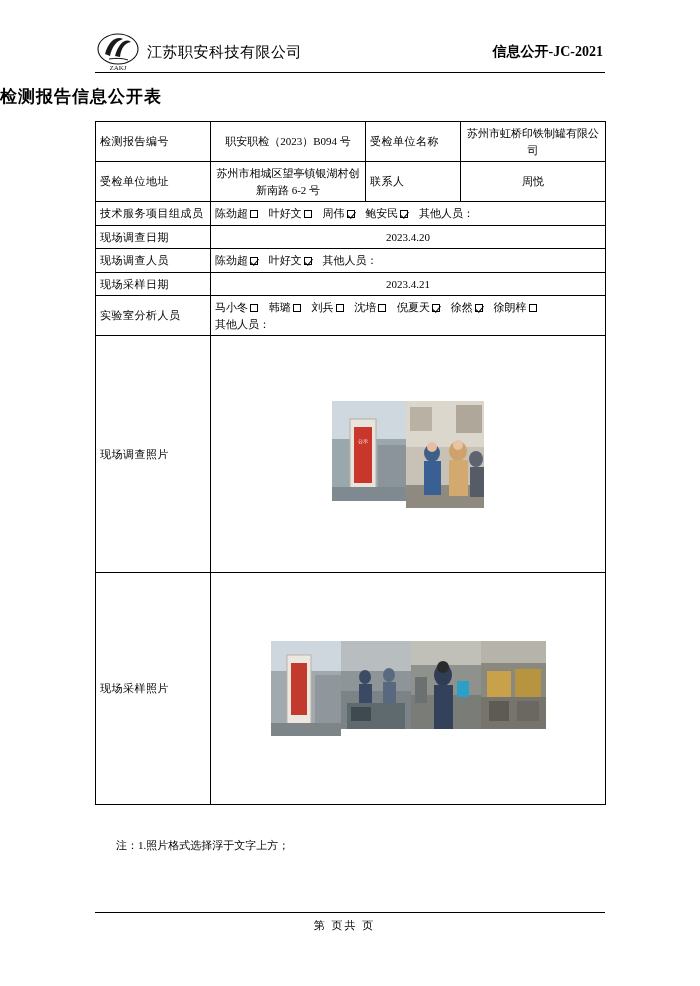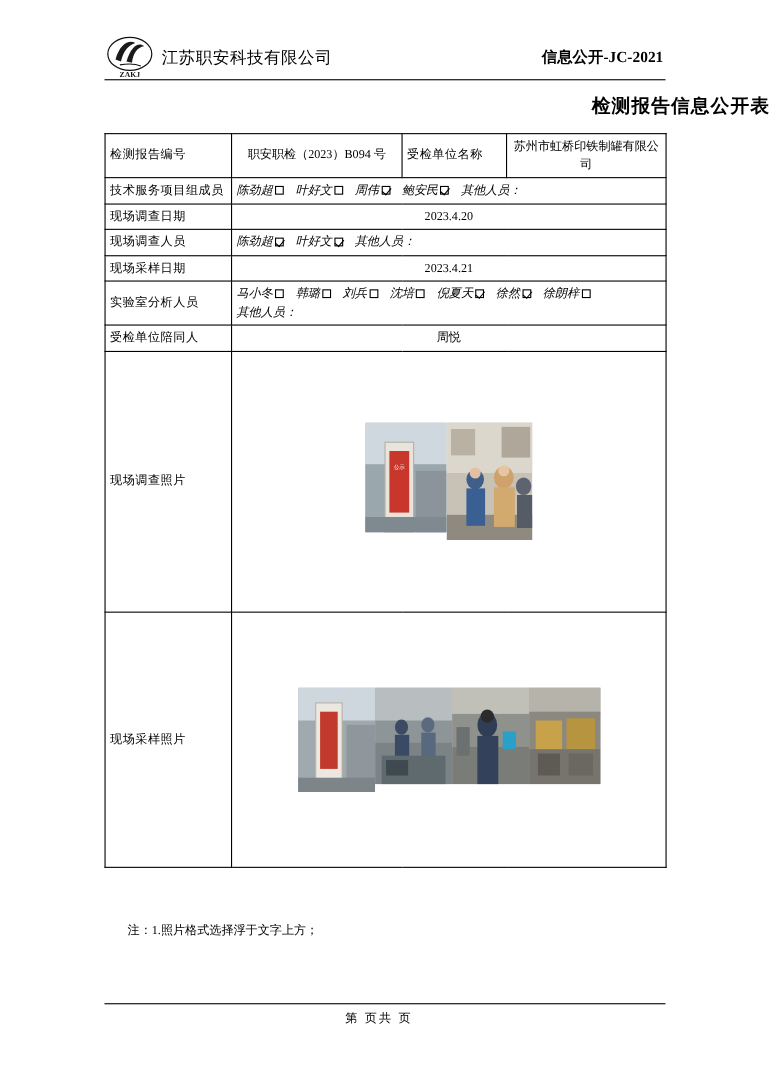--- a/index.html
+++ b/index.html
@@ -35,21 +35,20 @@
   .header-left {
     display: flex;
     align-items: center;
     gap: 6px;
   }
   .logo {
     width: 46px;
     height: 40px;
     position: relative;
     flex: none;
-    font-weight: bold;
   }
   .logo svg { display:block; }
   .company-name {
     font-size: 15px;
     font-weight: normal;
     letter-spacing: 0.5px;
     font-family: "Liberation Serif", "DejaVu Serif", serif;
     white-space: nowrap;
   }
   .header-right {
@@ -65,21 +64,21 @@
     top: 72px;
     width: 510px;
     border-bottom: 1.2px solid #000;
   }
   
   .doc-title {
     position: absolute;
     left: 0;
     top: 85px;
     width: 700px;
-    text-align: right;
+    text-align: left;
     font-size: 17px;
     font-weight: bold;
     letter-spacing: 1px;
   }
   
   table.main {
     position: absolute;
     left: 95px;
     top: 121px;
     width: 510px;
@@ -87,21 +86,21 @@
     table-layout: fixed;
   }
   table.main td {
     border: 1px solid #000;
     font-size: 11px;
     padding: 3px 4px;
     vertical-align: middle;
     line-height: 1.5;
   }
   .c { text-align: center; }
-  .l { text-align: left; font-style: italic; }
+  .l { text-align: left; }
   .lbl { letter-spacing: 0.5px; }
   .pad-l { padding-left: 14px; }
   .chk {
     display: inline-block;
     width: 8px;
     height: 8px;
     border: 1px solid #000;
     position: relative;
     vertical-align: -1px;
     margin-left: 2px;
@@ -205,20 +204,26 @@
       <col style="width:145px">
     </colgroup>
     <tbody>
       <tr>
         <td class="lbl">检测报告编号</td>
         <td class="c">职安职检（2023）B094  号</td>
         <td class="lbl">受检单位名称</td>
         <td class="c">苏州市虹桥印铁制罐有限公司</td>
       </tr>
       <tr>
+        <td class="lbl">受检单位地址</td>
+        <td class="c">苏州市相城区望亭镇银湖村创新南路 6-2 号</td>
+        <td class="lbl">联系人</td>
+        <td class="c">周悦</td>
+      </tr>
+      <tr>
         <td class="lbl">技术服务项目组成员</td>
         <td class="l pad-l" colspan="3">
           <span class="name-item"><span>陈劲超</span><span class="chk"></span></span>
           <span class="name-item"><span>叶好文</span><span class="chk"></span></span>
           <span class="name-item"><span>周伟</span><span class="chk on"></span></span>
           <span class="name-item"><span>鲍安民</span><span class="chk on"></span></span>
           <span class="name-item">其他人员：</span>
         </td>
       </tr>
       <tr>
@@ -244,24 +249,20 @@
             <span class="name-item"><span>马小冬</span><span class="chk"></span></span>
             <span class="name-item"><span>韩璐</span><span class="chk"></span></span>
             <span class="name-item"><span>刘兵</span><span class="chk"></span></span>
             <span class="name-item"><span>沈培</span><span class="chk"></span></span>
             <span class="name-item"><span>倪夏天</span><span class="chk on"></span></span>
             <span class="name-item"><span>徐然</span><span class="chk on"></span></span>
             <span class="name-item"><span>徐朗梓</span><span class="chk"></span></span>
           </div>
           <div>其他人员：</div>
         </td>
-      </tr>
-      <tr>
-        <td class="lbl">受检单位陪同人</td>
-        <td class="c" colspan="3">周悦</td>
       </tr>
       <tr>
         <td class="lbl">现场调查照片</td>
         <td class="photo-cell" colspan="3">
           <div class="photo-wrap">
             <div class="pg1">
               <svg class="ph p1" viewBox="0 0 74 100">
                 <rect width="74" height="100" fill="#b9c3c9"></rect>
                 <rect x="0" y="0" width="74" height="40" fill="#cfd8de"></rect>
                 <rect x="0" y="38" width="74" height="62" fill="#9aa7ad"></rect>

